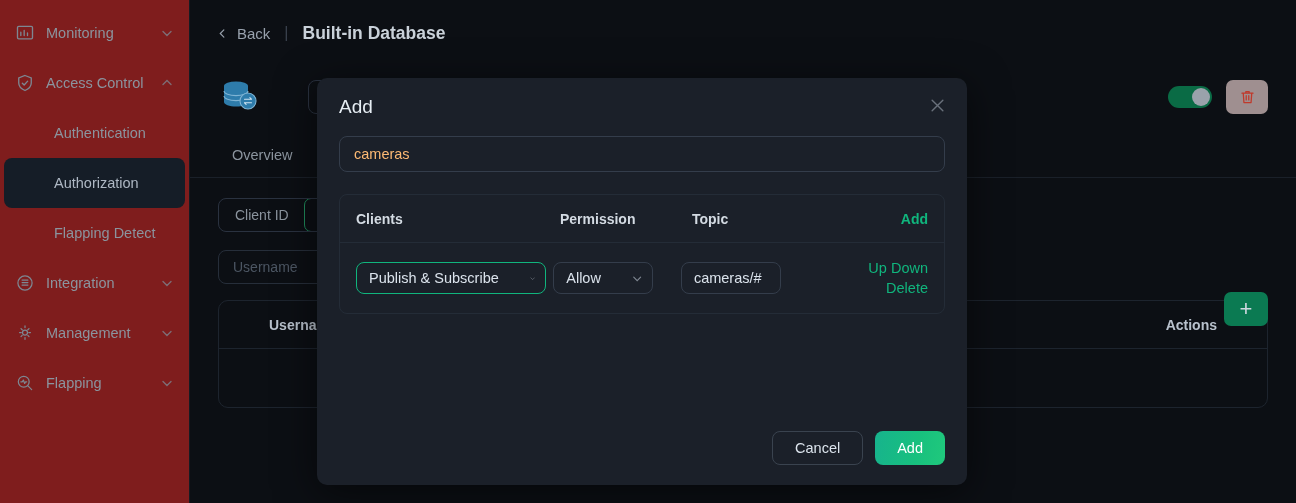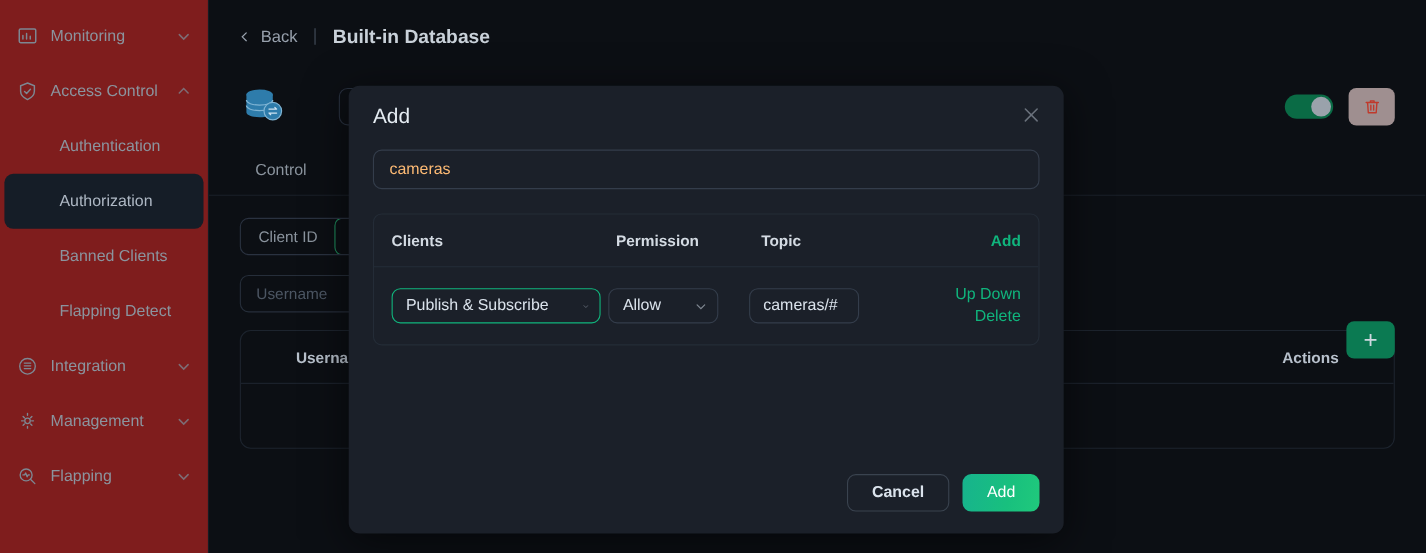--- a/index.html
+++ b/index.html
@@ -117,21 +117,21 @@
   .sel.focus { border-color: #10b57d; }
   .sel .v { flex: 1 1 auto; white-space: nowrap; }
   .sel .dn { width: 11px; height: 11px; margin-left: 8px; opacity: .7; }
   .sel-a { width: 190px; }
   .sel-p { width: 100px; }
   .inp-t { width: 100px; height: 32px; display:flex; align-items:center; border: 1px solid #343d4b; border-radius: 8px; color: #dbe3ec; font-size: 14.5px; padding: 0 12px; }
   .acts { color: #10b57d; font-size: 14.5px; line-height: 20px; cursor: pointer; }
 
   .m-foot { position: absolute; right: 22px; bottom: 20px; display: flex; gap: 12px; }
   .btn { height: 34px; border-radius: 8px; padding: 0 22px; font-size: 14.5px; display:flex; align-items:center; justify-content:center; cursor: pointer; font-family: "Liberation Sans", sans-serif; border: none; }
-  .btn-cancel { border: 1px solid #3a434f; background: transparent; color: #dbe3ec; font-weight: bold; }
+  .btn-cancel { border: 1px solid #3a434f; background: transparent; color: #dbe3ec; }
   .btn-add { background: linear-gradient(100deg, #17b38d 0%, #18c07e 60%, #20c97c 100%); color: #ffffff; }
 </style>
 </head>
 <body>
 
 <div class="app">
 
   <div class="sidebar">
 
     <div class="nav-group">
@@ -158,23 +158,20 @@
       <svg class="chev" viewBox="0 0 12 12" fill="none" stroke="#7d8792" stroke-width="1.4">
           <path d="M2 7.5 L6 3.5 L10 7.5" stroke-linecap="round"></path>
         </svg>
     </div>
 
     <div class="nav-sub">
       <span>Authentication</span>
     </div>
     <div class="nav-sub active">
       <span>Authorization</span>
-    </div>
-    <div class="nav-sub">
-      <span>Banned Clients</span>
     </div>
     <div class="nav-sub">
       <span>Flapping Detect</span>
     </div>
 
     <div class="nav-group">
       <span class="ico">
         <svg width="20" height="20" viewBox="0 0 24 24" fill="none" stroke="#7d8792" stroke-width="1.5">
           <circle cx="12" cy="12" r="8.5"></circle>
           <path d="M8.5 8.5h7M8.5 11.5h7M8.5 14.5h7" stroke-linecap="round"></path>
@@ -249,21 +246,21 @@
           <svg width="17" height="18" viewBox="0 0 20 20" fill="none" stroke="#c0392b" stroke-width="1.5">
             <path d="M3.5 5.5h13M8 5.5V3.8h4v1.7M5 5.5l.8 11h8.4l.8-11" stroke-linecap="round" stroke-linejoin="round"></path>
             <path d="M8.5 8.5v5M11.5 8.5v5" stroke-linecap="round"></path>
           </svg>
         </div>
       </div>
     </div>
 
     <div class="tabs">
       <div class="tab">
-        <span>Control</span>
+        <span>Overview</span>
       </div>
     </div>
 
     <div class="filters">
       <div class="seg">
         <div class="s">
           <span>Client ID</span>
         </div>
         <div class="s active">
           <span>Username</span>

